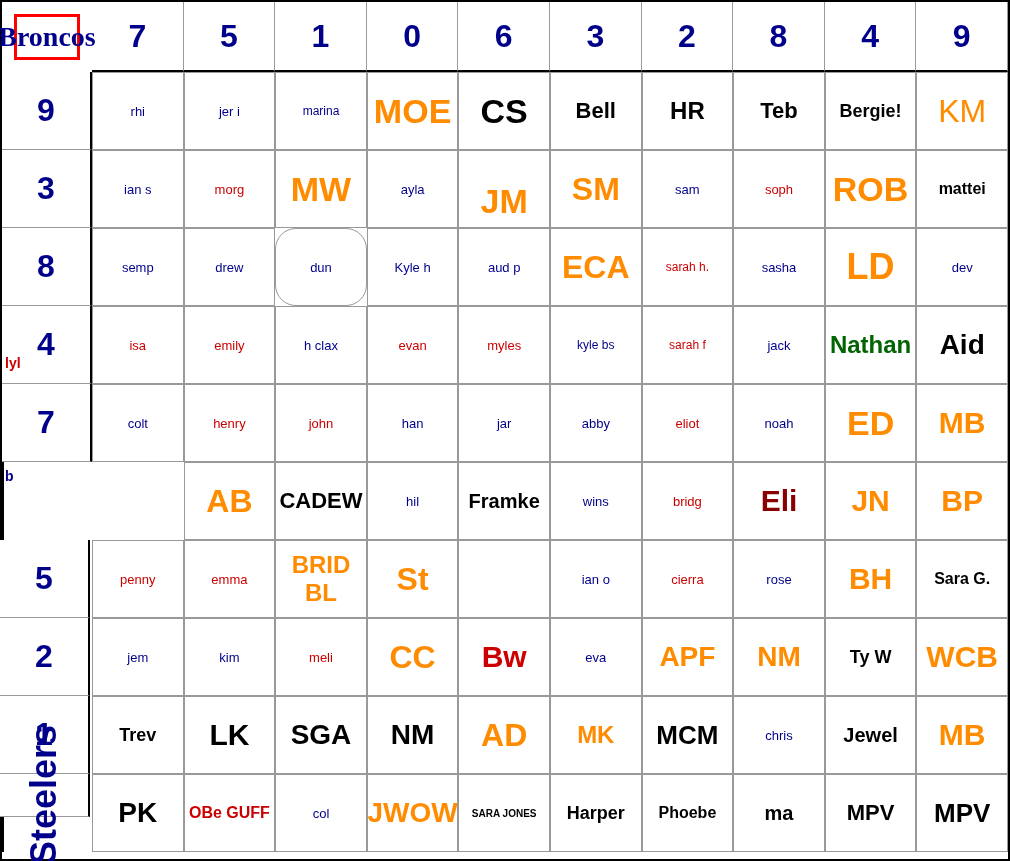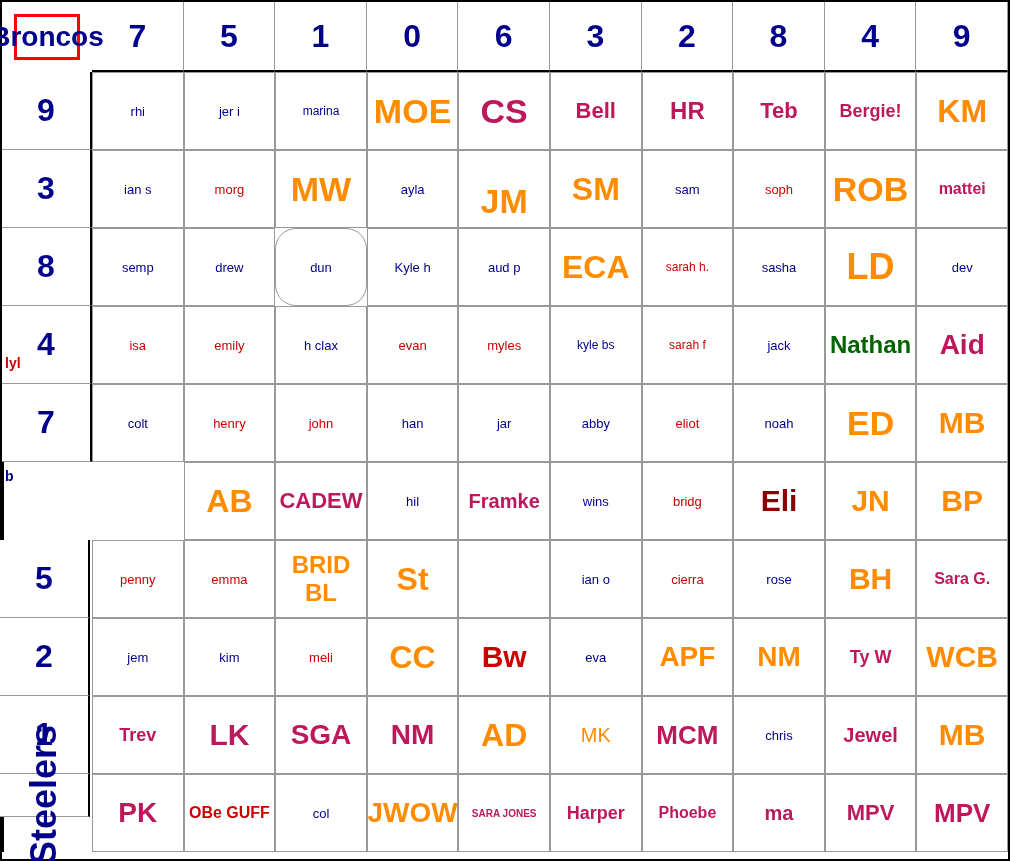--- a/index.html
+++ b/index.html
@@ -21,20 +21,21 @@
     }
 
     .header-broncos {
       grid-column: 1;
       grid-row: 1;
       display: flex;
       align-items: center;
       justify-content: center;
       border: 3px solid red;
       margin: 12px;
+      font-family: Liberation Serif, serif;
     }
 
     .broncos-label {
       font-size: 28px;
       font-weight: 900;
       color: #00008B;
     }
 
     .col-header {
       display: flex;
@@ -76,21 +77,21 @@
       text-align: center;
       padding: 2px;
     }
 
     .handwritten {
       font-family: 'Comic Sans MS', cursive, sans-serif;
       font-weight: 900;
     }
 
     .orange { color: #FF8C00; }
-    .blue { color: #be185d; }
+    .blue { color: #000000; }
     .red { color: #CC0000; }
     .green { color: #006400; }
 
     
     .side-label-lyl {
       position: absolute;
       left: 5px;
       top: 355px;
       font-size: 14px;
       color: #CC0000;
@@ -148,21 +149,21 @@
     <div class="cell" style="grid-column:8; grid-row:2;">
         <span class="handwritten blue" style="font-size:24px; font-weight:900;">HR</span>
       </div>
     <div class="cell" style="grid-column:9; grid-row:2;">
         <span class="handwritten blue" style="font-size:22px; font-weight:900;">Teb</span>
       </div>
     <div class="cell" style="grid-column:10; grid-row:2;">
         <span class="handwritten blue" style="font-size:18px; font-weight:900;">Bergie!</span>
       </div>
     <div class="cell" style="grid-column:11; grid-row:2;">
-        <span class="handwritten orange" style="font-size:32px; font-weight:700;">KM</span>
+        <span class="handwritten orange" style="font-size:32px; font-weight:400;">KM</span>
       </div>
 
     <div class="row-header" style="grid-column:1; grid-row:3;">3</div>
     <div class="cell" style="grid-column:2; grid-row:3;">
         <span>ian s</span>
       </div>
     <div class="cell" style="grid-column:3; grid-row:3;">
         <span class="red">morg</span>
       </div>
     <div class="cell" style="grid-column:4; grid-row:3;">
@@ -387,21 +388,21 @@
     <div class="cell" style="grid-column:4; grid-row:10;">
         <span class="handwritten blue" style="font-size:28px; font-weight:900;">SGA</span>
       </div>
     <div class="cell" style="grid-column:5; grid-row:10;">
         <span class="handwritten blue" style="font-size:28px; font-weight:900;">NM</span>
       </div>
     <div class="cell" style="grid-column:6; grid-row:10;">
         <span class="handwritten orange" style="font-size:32px; font-weight:900;">AD</span>
       </div>
     <div class="cell" style="grid-column:7; grid-row:10;">
-        <span class="handwritten orange" style="font-size:20px; font-weight:400;">MK</span>
+        <span class="handwritten orange" style="font-size:24px; font-weight:700;">MK</span>
       </div>
     <div class="cell" style="grid-column:8; grid-row:10;">
         <span class="handwritten blue" style="font-size:26px; font-weight:900;">MCM</span>
       </div>
     <div class="cell" style="grid-column:9; grid-row:10;">
         <span>chris</span>
       </div>
     <div class="cell" style="grid-column:10; grid-row:10;">
         <span class="handwritten blue" style="font-size:20px; font-weight:900;">Jewel</span>
       </div>

